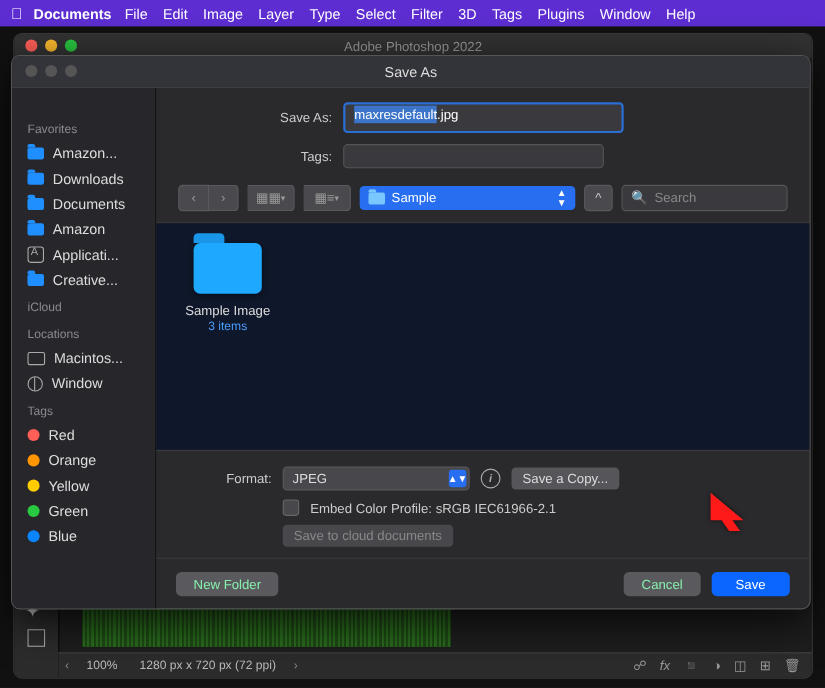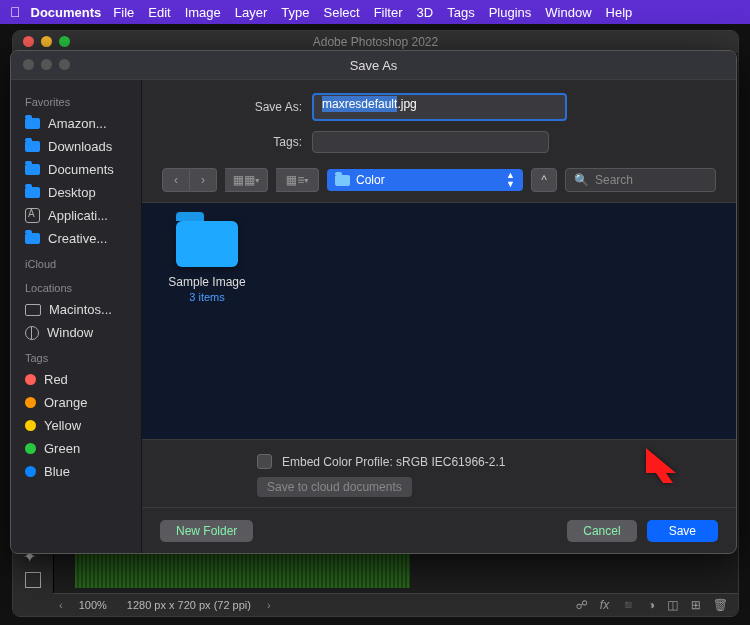--- a/index.html
+++ b/index.html
@@ -19,21 +19,21 @@
 .tool-crop{position:absolute;left:12px;bottom:28px;width:14px;height:14px;border:1px solid #aaa}
 .canvas{position:absolute;left:62px;bottom:28px;width:335px;height:40px;background:#265c1a;background-image:repeating-linear-gradient(90deg,#2a6b1e 0 2px,#1e4a15 2px 4px),repeating-linear-gradient(0deg,rgba(0,0,0,.2) 0 1px,transparent 1px 3px)}
 .statusbar{position:absolute;left:40px;right:0;bottom:0;height:22px;background:#2c2c2c;border-top:1px solid #444;display:flex;align-items:center;color:#bbb;font-size:11px}
 .statusbar .sbi{padding:0 10px}
 .statusbar .chev{color:#888;padding:0 6px}
 .statusbar .right{margin-left:auto;display:flex;gap:12px;padding-right:10px;color:#999;font-size:12px}
 .savewin{position:absolute;left:10px;top:50px;width:725px;height:502px;background:#2a2a2d;border:1px solid #555;border-radius:8px;box-shadow:0 10px 40px rgba(0,0,0,.8);overflow:hidden;color:#ccc}
 .save-titlebar{height:28px;display:flex;align-items:center;justify-content:center;color:#ddd;font-weight:400;font-size:13px;border-bottom:1px solid #3e3e3e;position:relative;background:#33333a}
 .save-titlebar .tlights{left:12px;top:8px}
 .save-body{display:flex;height:calc(100% - 28px)}
-.sb-sidebar{width:130px;background:#27272b;border-right:1px solid #151515;padding:8px 0;overflow:hidden}
+.sb-sidebar{width:130px;background:#27272b;border-right:1px solid #151515;padding:24px 0;overflow:hidden}
 .sb-hdr{color:#8a8a8e;font-size:11px;padding:8px 14px 4px}
 .sb-item{display:flex;align-items:center;gap:8px;padding:4px 14px;color:#ddd;font-size:13px;cursor:default;white-space:nowrap;overflow:hidden;text-overflow:ellipsis}
 .fico{width:15px;height:11px;background:#1f8fff;border-radius:2px;position:relative;flex:none}
 .fico::before{content:"";position:absolute;left:0;top:-3px;width:7px;height:3px;background:#1f8fff;border-radius:2px 2px 0 0}
 .appico{width:13px;height:13px;border:1px solid #aaa;border-radius:3px;flex:none;position:relative}
 .appico::after{content:"A";position:absolute;left:2px;top:-1px;font-size:10px;color:#aaa}
 .diskico{width:14px;height:10px;border:1px solid #aaa;border-radius:2px;flex:none}
 .globeico{width:12px;height:12px;border:1px solid #aaa;border-radius:50%;flex:none;position:relative}
 .globeico::after{content:"";position:absolute;left:5px;top:0;bottom:0;width:1px;background:#aaa}
 .tagdot{width:11px;height:11px;border-radius:50%;flex:none}
@@ -149,21 +149,21 @@
       <div class="sb-item">
           <span class="fico"></span>
           <span>Downloads</span>
         </div>
       <div class="sb-item">
           <span class="fico"></span>
           <span>Documents</span>
         </div>
       <div class="sb-item">
           <span class="fico"></span>
-          <span>Desktop</span>
+          <span>Amazon</span>
         </div>
       <div class="sb-item">
           <span class="appico"></span>
           <span>Applicati...</span>
         </div>
       <div class="sb-item">
           <span class="fico"></span>
           <span>Creative...</span>
         </div>
       <div class="sb-hdr">iCloud</div>
@@ -217,41 +217,52 @@
         </div>
         <div class="btngrp">
           <div class="sqbtn viewbtn">▦▦<span style="font-size:8px">▾</span></div>
         </div>
         <div class="btngrp">
           <div class="sqbtn viewbtn">▦≡<span style="font-size:8px">▾</span></div>
         </div>
         <div class="pathbtn">
           <span style="display:flex;align-items:center;gap:6px">
               <span class="fico"></span>
-              <span>Color</span>
+              <span>Sample</span>
             </span>
           <span style="font-size:9px;line-height:1">▲<br>▼</span>
         </div>
         <div class="upbtn">^</div>
         <div class="search">
           <span>🔍</span>
           <span>Search</span>
         </div>
       </div>
 
       <div class="browser">
         <div class="folder">
           <div class="bigfolder"></div>
           <div class="fname">Sample Image</div>
           <div class="fmeta">3 items</div>
         </div>
       </div>
 
       <div class="fmtarea">
         <div class="fmtrow">
+          <span class="lbl2">Format:</span>
+          <div class="select">
+            <span>JPEG</span>
+            <span class="sel-arrows">▲▼</span>
+          </div>
+          <span class="info-icon">i</span>
+          <div class="pillbtn">
+              <span>Save a Copy...</span>
+            </div>
+        </div>
+        <div class="fmtrow">
           <span class="lbl2"></span>
           <span class="cbx"></span>
           <span>Embed Color Profile:  sRGB IEC61966-2.1</span>
         </div>
         <div class="fmtrow">
           <span class="lbl2"></span>
           <div class="pillbtn dis">
               <span>Save to cloud documents</span>
             </div>
         </div>

